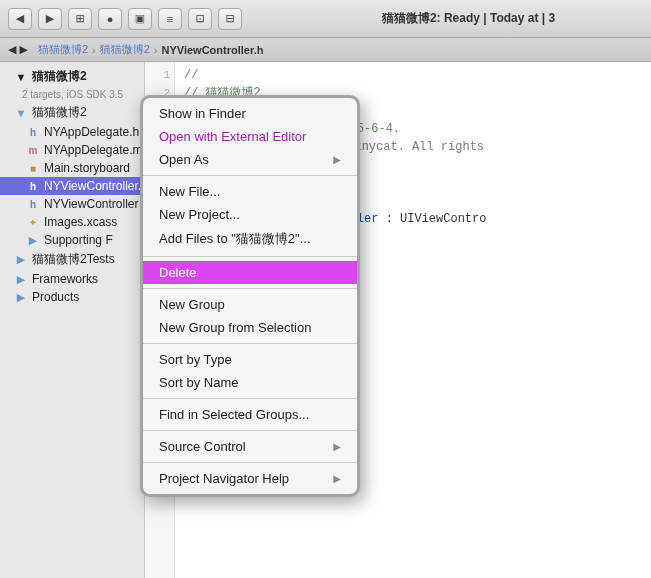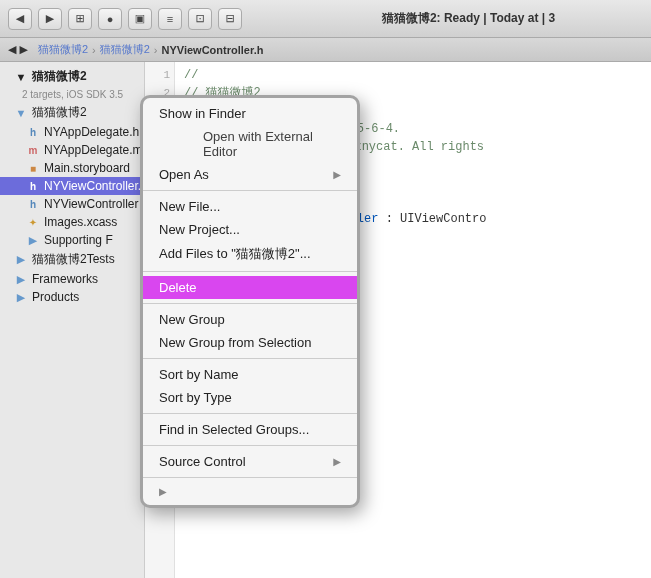--- a/index.html
+++ b/index.html
@@ -154,22 +154,21 @@
       background: #d946ef;
       color: white;
     }
     .menu-item .arrow { font-size: 10px; color: #888; }
     .menu-separator {
       height: 1px;
       background: #ccc;
       margin: 4px 0;
     }
     .menu-item-disabled {
-      color: #404040;
-      margin-left: 44px;
+      color: #a21caf;
     }
   </style>
 </head>
 <body>
 
 <div class="toolbar">
   <div class="toolbar-btn">◀</div>
   <div class="toolbar-btn">▶</div>
   <div class="toolbar-btn">⊞</div>
   <div class="toolbar-btn">●</div>
@@ -321,38 +320,39 @@
   <div class="menu-item">
     <span>New Group</span>
   </div>
   <div class="menu-item">
     <span>New Group from Selection</span>
   </div>
 
   <div class="menu-separator"></div>
 
   <div class="menu-item">
+    <span>Sort by Type</span>
+  </div>
+  <div class="menu-item">
     <span>Sort by Name</span>
-  </div>
-  <div class="menu-item">
-    <span>Sort by Type</span>
   </div>
 
   <div class="menu-separator"></div>
 
   <div class="menu-item">
     <span>Find in Selected Groups...</span>
   </div>
 
   <div class="menu-separator"></div>
 
   <div class="menu-item">
     <span>Source Control</span>
     <span class="arrow">▶</span>
   </div>
 
   <div class="menu-separator"></div>
 
   <div class="menu-item">
+    <span>Project Navigator Help</span>
     <span class="arrow">▶</span>
   </div>
 
 </div>
 
 </body></html>

